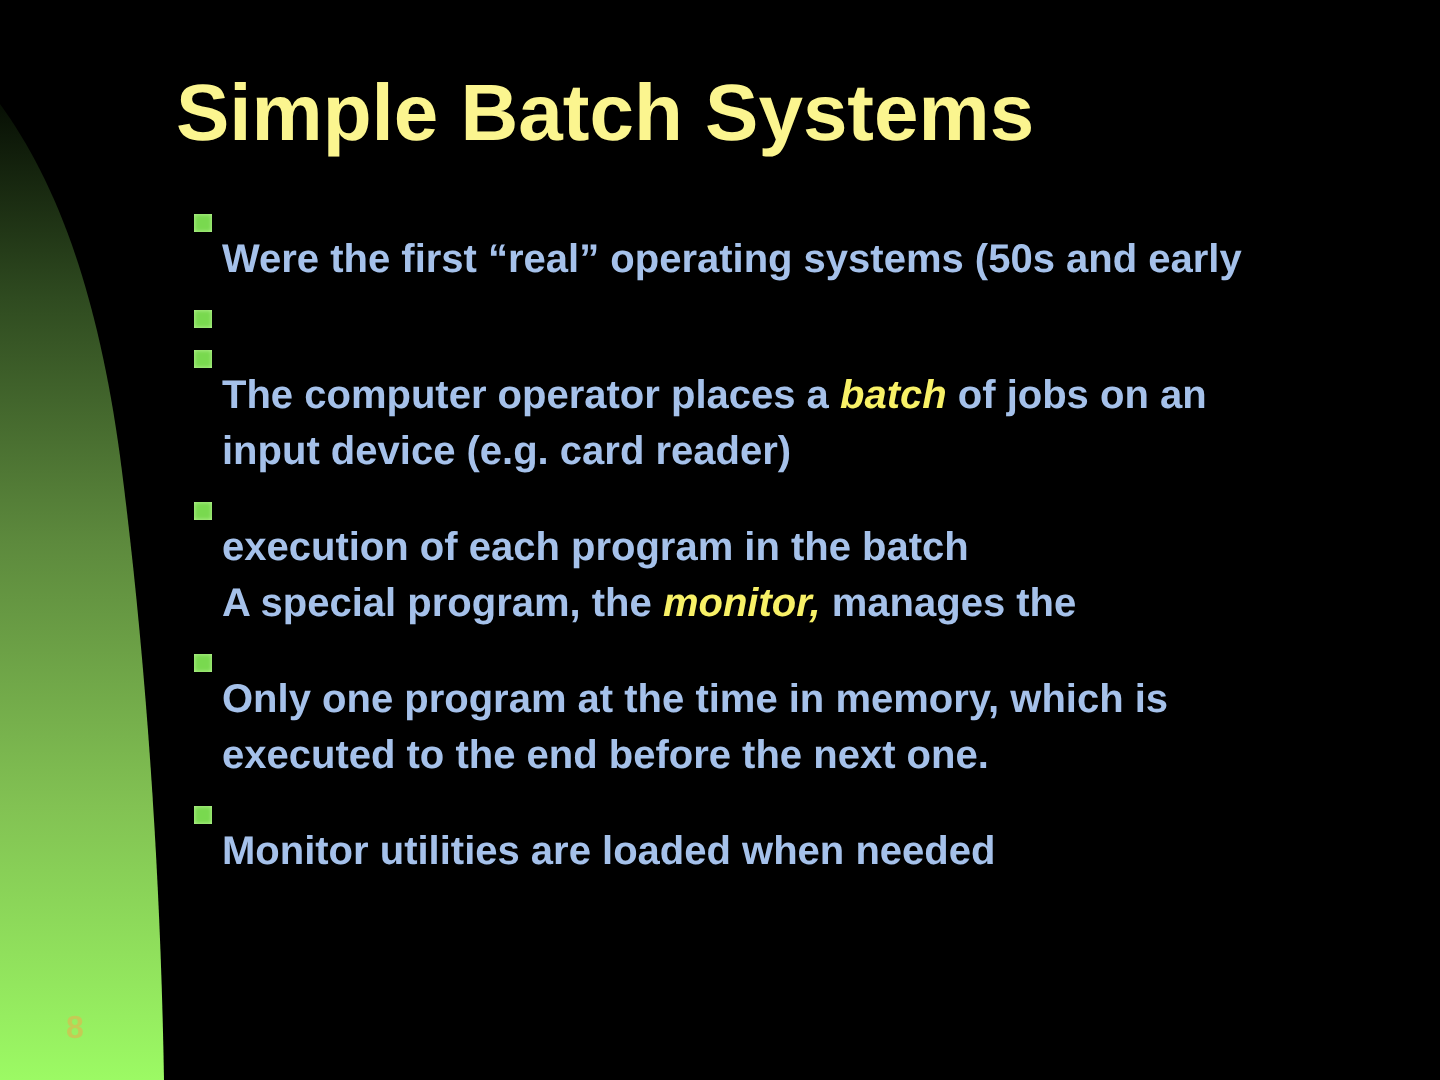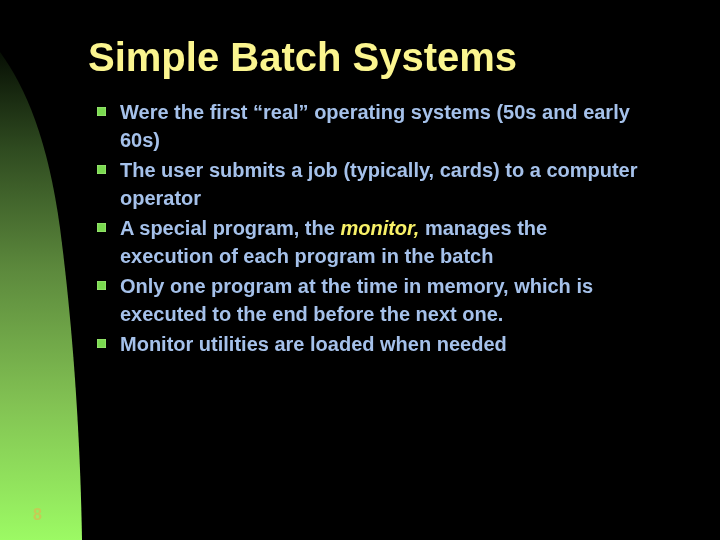--- a/index.html
+++ b/index.html
@@ -35,20 +35,21 @@
   .bullet-list {
     position: absolute;
     left: 97px;
     top: 98px;
     width: 610px;
   }
   .bullet {
     display: flex;
     align-items: flex-start;
     margin-bottom: 2px;
+    flex-direction: column;
   }
   .marker {
     flex: 0 0 auto;
     width: 9px;
     height: 9px;
     margin-top: 9px;
     background: var(--bullet_color, #79d94f);
     box-shadow: inset 0 0 2px #c2f59e;
   }
   .btext {
@@ -91,35 +92,37 @@
     <path d="M0,52 C26,88 48,140 60,228 C71,312 80,420 82,540 L0,540 Z" fill="url(#swooshGrad)"></path>
   </svg>
 
   <div class="title">Simple Batch Systems</div>
 
   <div class="bullet-list">
       <div class="bullet">
         <span class="marker"></span>
         <div class="btext">
           <div class="line"><span>Were the first “real” operating systems (50s and early</span></div>
-          <div class="line"><span>60s)</span></div>
+        </div>
+      </div>
+      <div class="bullet">
+        <span class="marker"></span>
+      </div>
+      <div class="bullet">
+        <span class="marker"></span>
+        <div class="btext">
+          <div class="line"><span>The computer operator places a </span><span class="em">batch</span><span> of jobs on an</span></div>
+          <div class="line"><span>input device (e.g. card reader)</span></div>
         </div>
       </div>
       <div class="bullet">
         <span class="marker"></span>
         <div class="btext">
-          <div class="line"><span>The user submits a job (typically, cards) to a computer</span></div>
-          <div class="line"><span>operator</span></div>
-        </div>
-      </div>
-      <div class="bullet">
-        <span class="marker"></span>
-        <div class="btext">
+          <div class="line"><span>execution of each program in the batch</span></div>
           <div class="line"><span>A special program, the </span><span class="em">monitor,</span><span> manages the</span></div>
-          <div class="line"><span>execution of each program in the batch</span></div>
         </div>
       </div>
       <div class="bullet">
         <span class="marker"></span>
         <div class="btext">
           <div class="line"><span>Only one program at the time in memory, which is</span></div>
           <div class="line"><span>executed to the end before the next one.</span></div>
         </div>
       </div>
       <div class="bullet">

